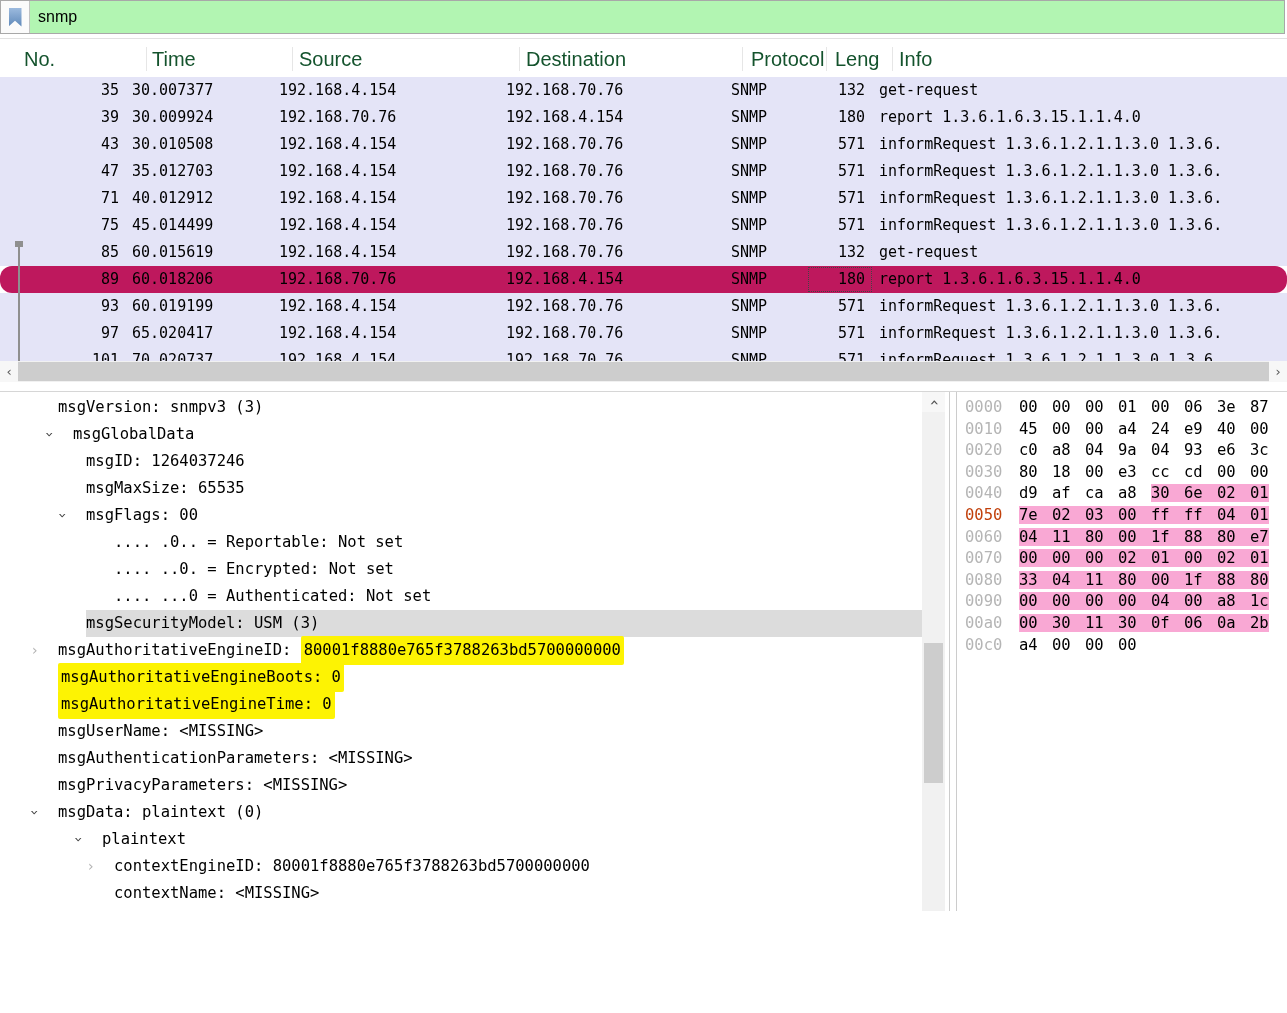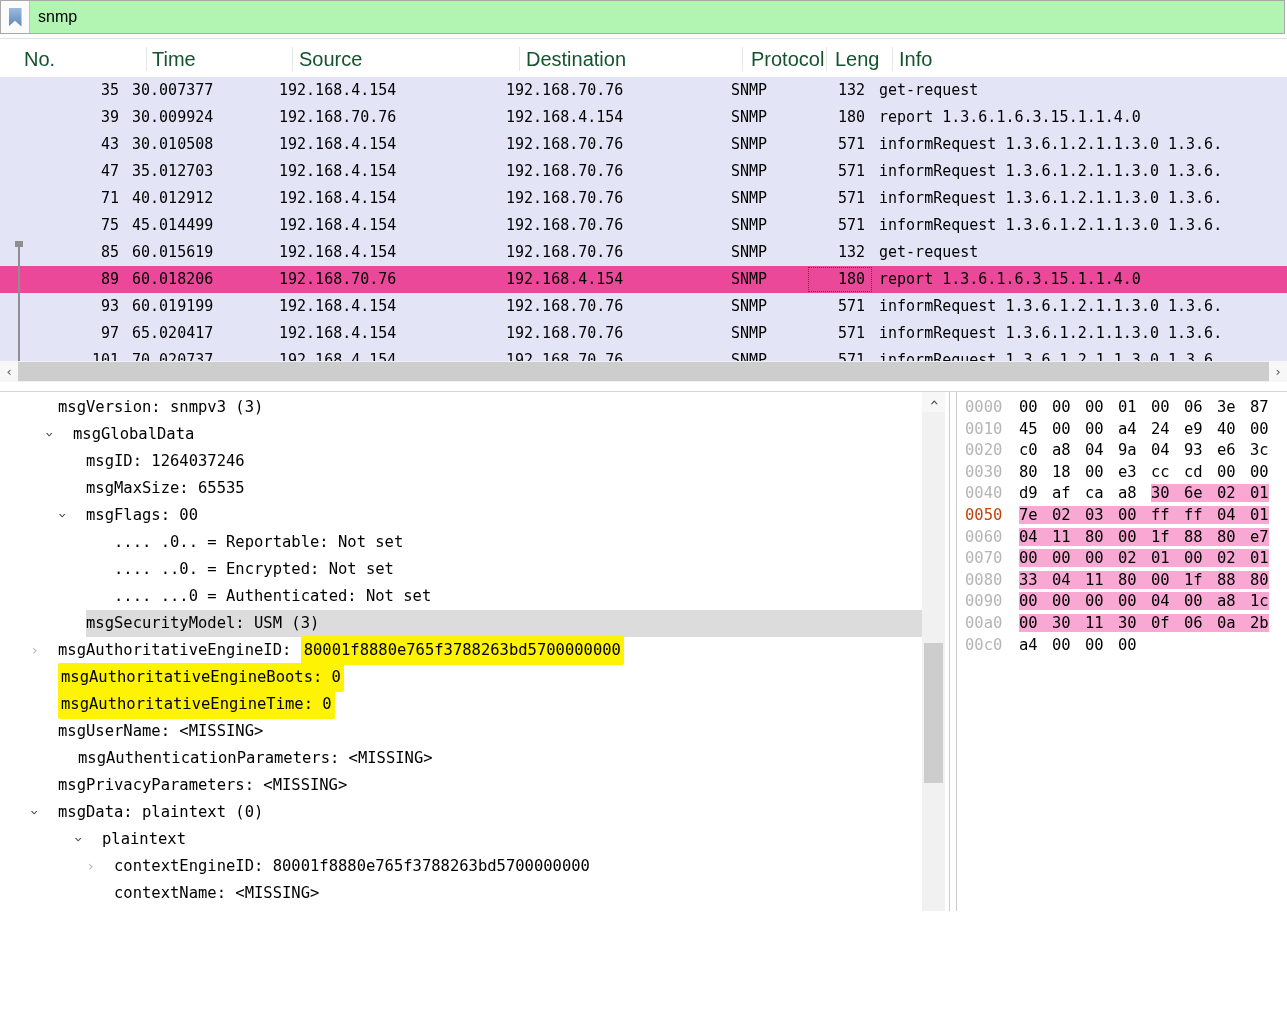--- a/index.html
+++ b/index.html
@@ -29,21 +29,21 @@
   .w-src{width:227px;padding-left:6px;}
   .w-dst{width:223px;padding-left:6px;}
   .w-proto{width:84px;padding-left:8px;}
   .w-len{width:66px;padding-left:8px;}
   .w-info{flex:1;padding-left:6px;border-right:none;}
   .clipw{display:inline-block;width:44px;overflow:hidden;white-space:pre;vertical-align:bottom;}
 
   .pkt-rows{position:absolute;left:0;top:77px;width:1287px;height:284px;overflow:hidden;
             font-family:"DejaVu Sans Mono",monospace;font-size:15px;}
   .prow{display:flex;height:27px;line-height:27px;background:#e4e4f7;color:#000;cursor:default;}
-  .prow.sel{background:#ec4899;}
+  .prow.sel{background:#be185d;border-radius:12px;}
   .prow .w-no{text-align:right;padding-right:8px;padding-left:0;}
   .prow .w-len{text-align:right;padding-right:8px;padding-left:0;}
   .prow.sel .lenfocus{outline:1px dotted #444;outline-offset:-2px;}
   .rel-line{position:absolute;left:18px;top:164px;bottom:0;width:2px;background:#8f8f8f;}
   .rel-cap{position:absolute;left:15px;top:164px;width:8px;height:6px;background:#8f8f8f;}
 
   
   .hscroll{position:absolute;height:21px;background:#f1f1f1;}
   .hs-list{left:0;top:361px;width:1287px;}
   .hs-detail{left:0;top:976px;width:922px;}
@@ -243,21 +243,21 @@
     <div class="drow" style="padding-left:86px"><span>msgMaxSize: 65535</span></div>
     <div class="drow" style="padding-left:60px"><span class="arw"><span class="g">›</span></span><span>msgFlags: 00</span></div>
     <div class="drow" style="padding-left:114px"><span>.... .0.. = Reportable: Not set</span></div>
     <div class="drow" style="padding-left:114px"><span>.... ..0. = Encrypted: Not set</span></div>
     <div class="drow" style="padding-left:114px"><span>.... ...0 = Authenticated: Not set</span></div>
     <div class="drow" style="padding-left:86px"><span class="gwrap">msgSecurityModel: USM (3)</span></div>
     <div class="drow" style="padding-left:32px"><span class="arw gray col"><span class="g">›</span></span><span>msgAuthoritativeEngineID: </span><span class="yhl">80001f8880e765f3788263bd5700000000</span></div>
     <div class="drow" style="padding-left:58px"><span class="yhl">msgAuthoritativeEngineBoots: 0</span></div>
     <div class="drow" style="padding-left:58px"><span class="yhl">msgAuthoritativeEngineTime: 0</span></div>
     <div class="drow" style="padding-left:58px"><span>msgUserName: &lt;MISSING&gt;</span></div>
-    <div class="drow" style="padding-left:78px"><span>msgAuthenticationParameters: &lt;MISSING&gt;</span></div>
+    <div class="drow" style="padding-left:58px"><span>msgAuthenticationParameters: &lt;MISSING&gt;</span></div>
     <div class="drow" style="padding-left:58px"><span>msgPrivacyParameters: &lt;MISSING&gt;</span></div>
     <div class="drow" style="padding-left:32px"><span class="arw"><span class="g">›</span></span><span>msgData: plaintext (0)</span></div>
     <div class="drow" style="padding-left:76px"><span class="arw"><span class="g">›</span></span><span>plaintext</span></div>
     <div class="drow" style="padding-left:88px"><span class="arw gray col"><span class="g">›</span></span><span>contextEngineID: 80001f8880e765f3788263bd5700000000</span></div>
     <div class="drow" style="padding-left:114px"><span>contextName: &lt;MISSING&gt;</span></div>
     <div class="drow" style="padding-left:88px"><span class="arw"><span class="g">›</span></span><span>data: report (8)</span></div>
     <div class="drow" style="padding-left:116px"><span class="arw"><span class="g">›</span></span><span>report</span></div>
     <div class="drow" style="padding-left:170px"><span>request-id: 0</span></div>
   </div>
 

